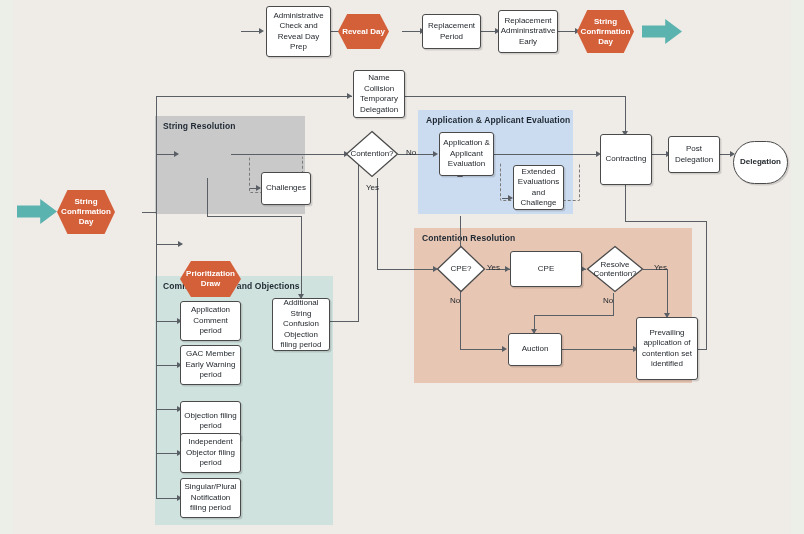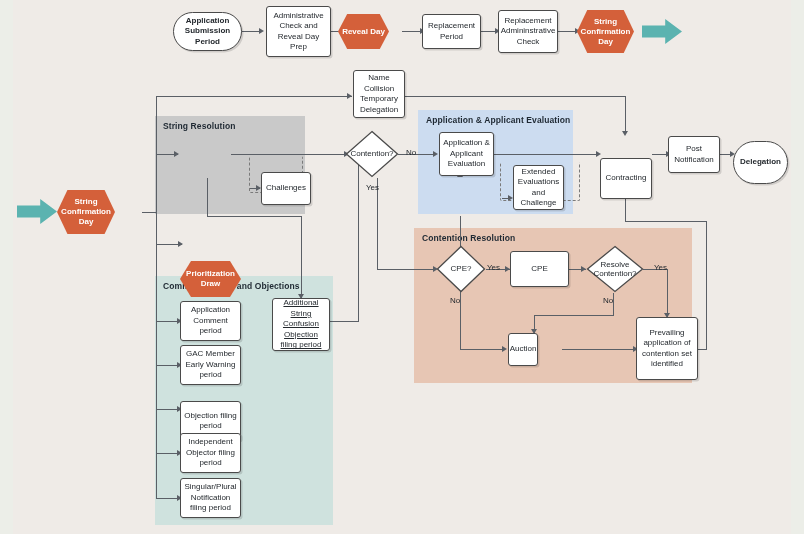--- a/index.html
+++ b/index.html
@@ -155,38 +155,35 @@
     <div class="ln lnh" style="left:317px;top:321px;width:29px;"></div>
     <div class="ln lnv" style="left:345px;top:160px;height:162px;"></div>
 
     <div class="ln lnv" style="left:447px;top:216px;height:95px;"></div>
     <div class="ln lnh" style="left:447px;top:310px;width:0px;"></div>
     <div class="ah ah-u" style="left:443.5px;top:172px;"></div>
 
     <div class="dash" style="left:236px;top:156px;width:54px;height:37px;border-top-color:transparent;"></div>
     <div class="dash" style="left:487px;top:162px;width:80px;height:39px;border-top-color:transparent;"></div>
 
-    <div class="node term shadow" style="left:160px;top:12px;width:69px;height:39px;font-size:8px;">
-      <span>Application Submission Period</span>
-    </div>
 
     <div class="node shadow" style="left:253px;top:6px;width:65px;height:51px;">
       <span>Administrative Check and Reveal Day Prep</span>
     </div>
 
     <div class="hex" style="left:325px;top:14px;width:51px;height:35px;">
       <span>Reveal Day</span>
     </div>
 
     <div class="node shadow" style="left:409px;top:14px;width:59px;height:35px;">
       <span>Replacement Period</span>
     </div>
 
     <div class="node shadow" style="left:485px;top:10px;width:60px;height:43px;">
-      <span>Replacement Admininstrative Check</span>
+      <span>Replacement Admininstrative Early</span>
     </div>
 
     <div class="hex" style="left:564px;top:10px;width:57px;height:43px;">
       <span>String Confirmation Day</span>
     </div>
 
     <div class="arrowshape" style="left:629px;top:18px;width:40px;height:27px;"></div>
 
     <div class="arrowshape" style="left:4px;top:198px;width:40px;height:27px;"></div>
 
@@ -217,55 +214,55 @@
     <span class="elab" style="left:353px;top:183px;">Yes</span>
 
     <div class="node shadow" style="left:426px;top:132px;width:55px;height:44px;">
       <span>Application &amp; Applicant Evaluation</span>
     </div>
 
     <div class="node shadow" style="left:500px;top:165px;width:51px;height:45px;">
       <span>Extended Evaluations and Challenge</span>
     </div>
 
-    <div class="node shadow" style="left:587px;top:134px;width:52px;height:41px;margin-top:24px;">
+    <div class="node shadow" style="left:587px;top:134px;width:52px;height:51px;">
       <span>Contracting</span>
     </div>
 
     <div class="node shadow" style="left:655px;top:136px;width:52px;height:37px;">
-      <span>Post Notification</span>
+      <span>Post Delegation</span>
     </div>
 
     <div class="node term shadow" style="left:720px;top:141px;width:55px;height:43px;">
       <span>Delegation</span>
     </div>
 
     <div class="dia" style="left:423px;top:245px;width:50px;height:48px;">
       <svg class="dsvg" width="50" height="48" viewBox="0 0 50 48">
         <polygon points="25,1.5 48.5,24 25,46.5 1.5,24" fill="#ffffff" stroke="#4a4a4a" stroke-width="1.3"></polygon>
       </svg>
       <div class="dtxt">CPE?</div>
     </div>
     <span class="elab" style="left:474px;top:263px;">Yes</span>
     <span class="elab" style="left:437px;top:296px;">No</span>
 
-    <div class="node shadow" style="left:497px;top:251px;width:59px;height:36px;">
+    <div class="node shadow" style="left:497px;top:251px;width:72px;height:36px;">
       <span>CPE</span>
     </div>
 
     <div class="dia" style="left:573px;top:245px;width:58px;height:48px;">
       <svg class="dsvg" width="58" height="48" viewBox="0 0 58 48">
         <polygon points="29,1.5 56.5,24 29,46.5 1.5,24" fill="#ffffff" stroke="#4a4a4a" stroke-width="1.3"></polygon>
       </svg>
       <div class="dtxt">Resolve Contention?</div>
     </div>
     <span class="elab" style="left:641px;top:263px;">Yes</span>
     <span class="elab" style="left:590px;top:296px;">No</span>
 
-    <div class="node shadow" style="left:495px;top:333px;width:30px;height:33px;">
+    <div class="node shadow" style="left:495px;top:333px;width:54px;height:33px;">
       <span>Auction</span>
     </div>
 
     <div class="node shadow" style="left:623px;top:317px;width:62px;height:63px;">
       <span>Prevailing application of contention set identified</span>
     </div>
 
     <div class="node shadow" style="left:167px;top:301px;width:61px;height:40px;">
       <span>Application Comment period</span>
     </div>
@@ -279,18 +276,18 @@
     </div>
 
     <div class="node shadow" style="left:167px;top:433px;width:61px;height:40px;">
       <span>Independent Objector filing period</span>
     </div>
 
     <div class="node shadow" style="left:167px;top:478px;width:61px;height:40px;">
       <span>Singular/Plural Notification filing period</span>
     </div>
 
-    <div class="node shadow" style="left:259px;top:298px;width:58px;height:53px;text-decoration:underline;">
+    <div class="node shadow" style="left:259px;top:298px;width:58px;height:53px;">
       <span>Additional String Confusion Objection filing period</span>
     </div>
 
   </div>
 </div>
 
 </body></html>

